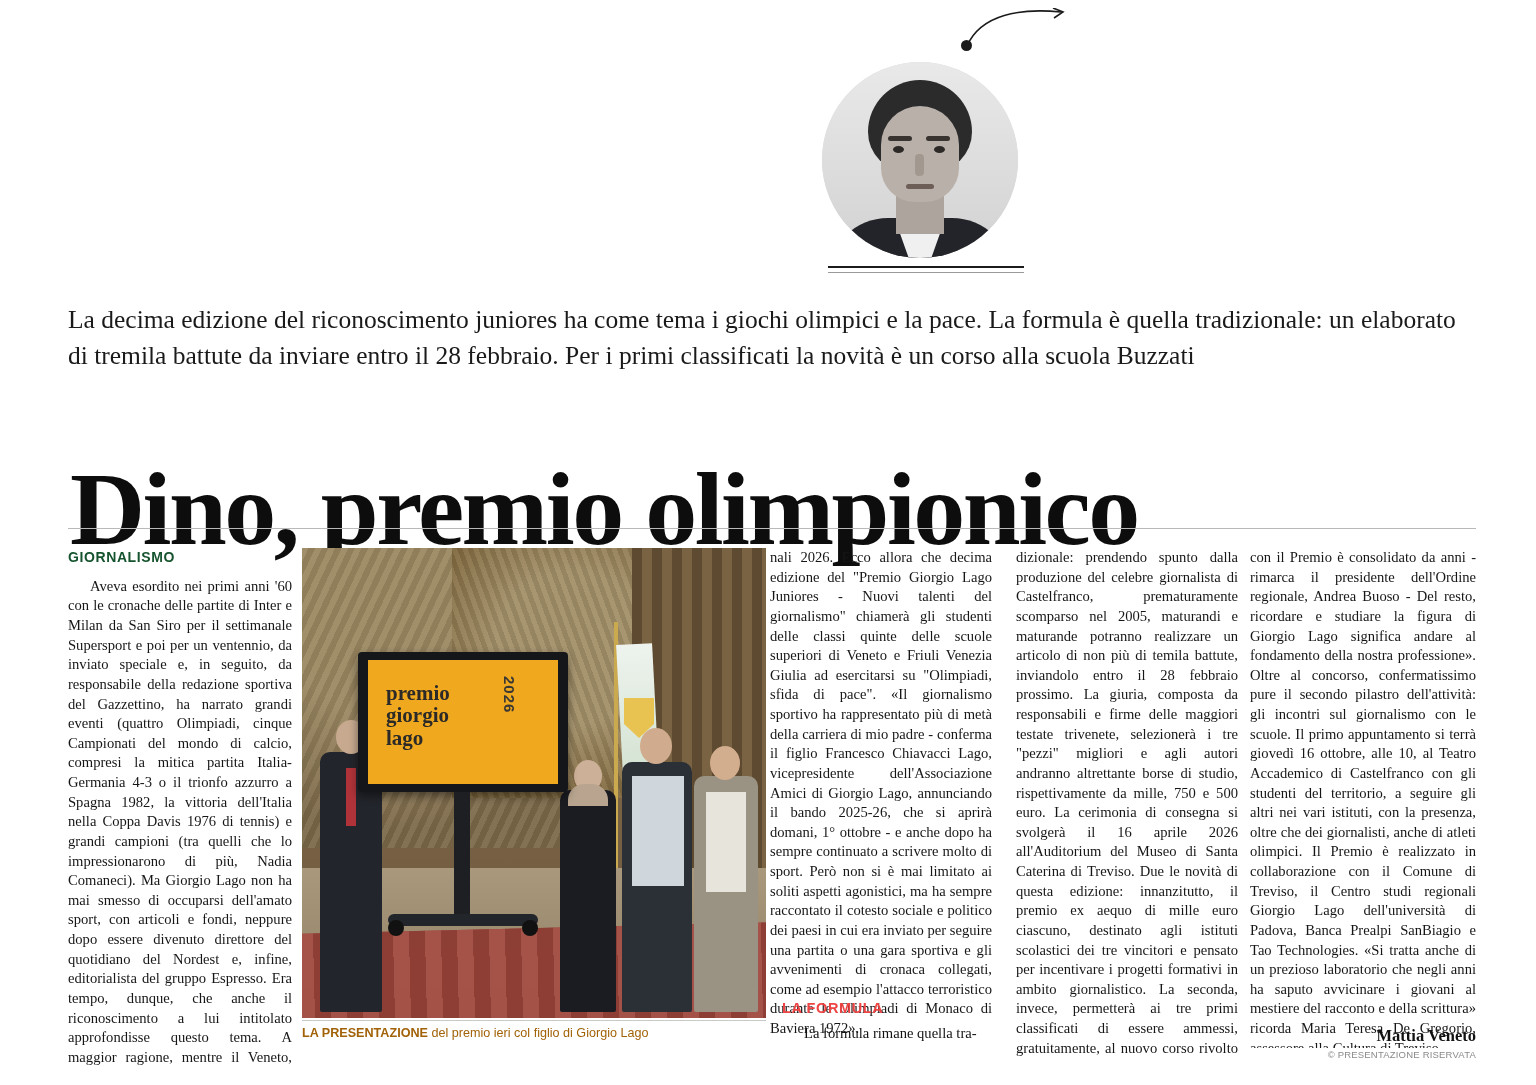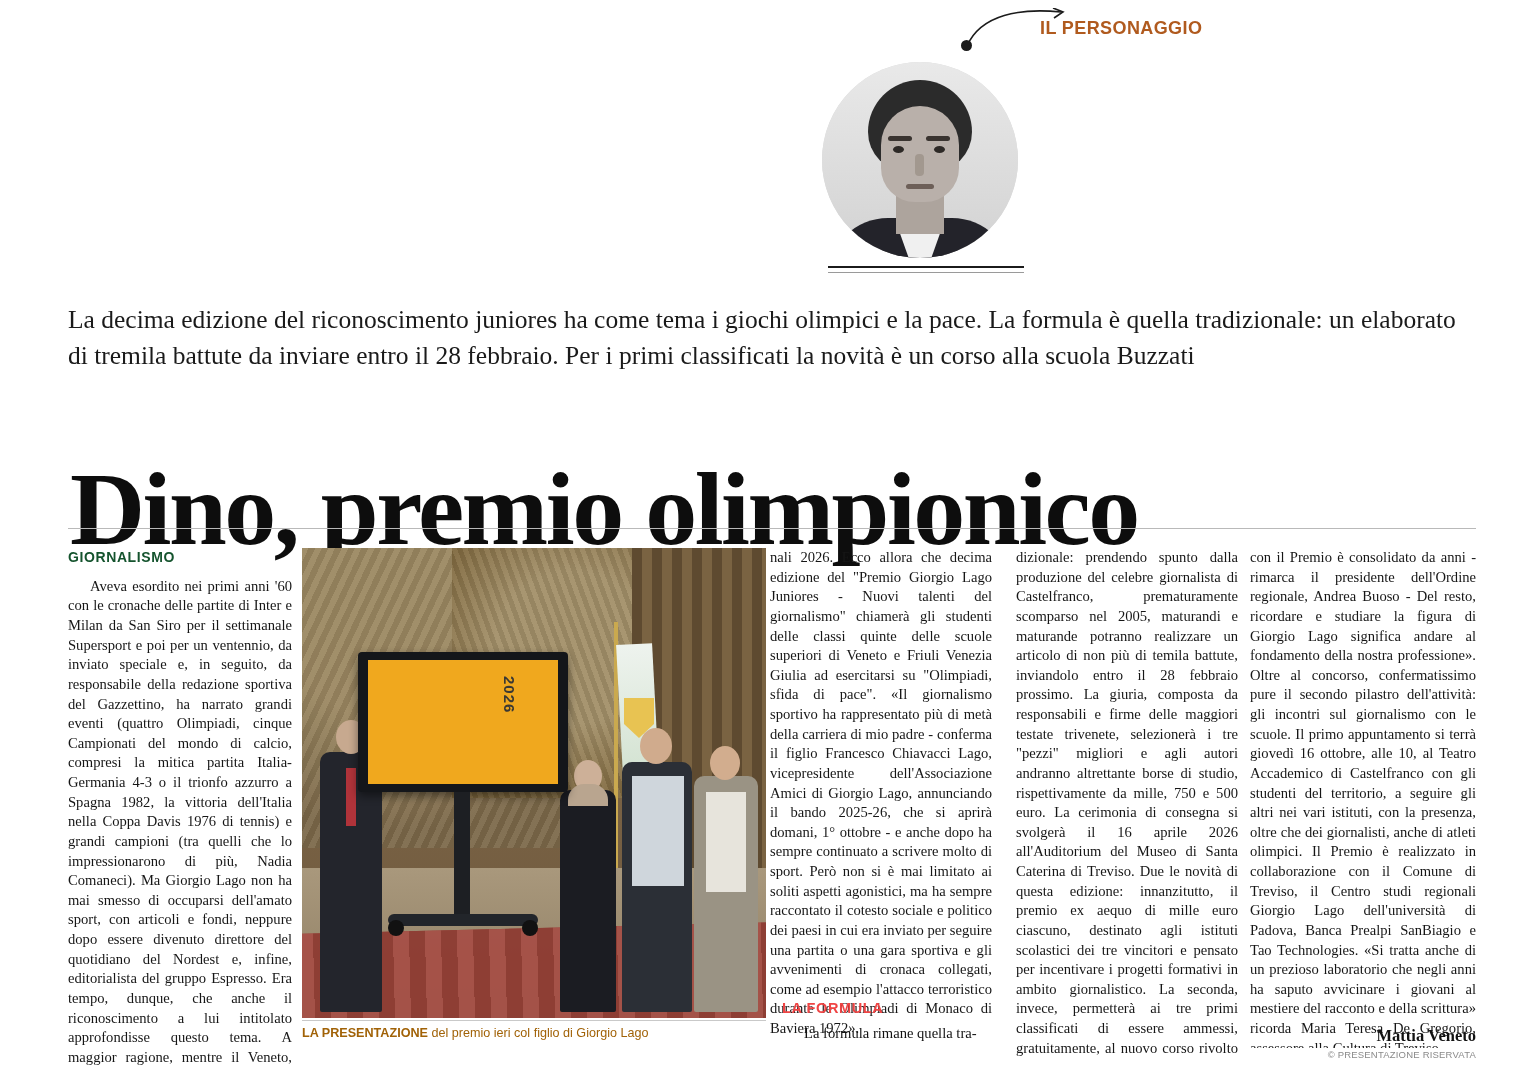--- a/index.html
+++ b/index.html
@@ -388,21 +388,20 @@
   <div class="brow-r"></div>
   <div class="eye-l"></div>
   <div class="eye-r"></div>
   <div class="nose"></div>
   <div class="mouth"></div>
 </div>
 <div id="rule-1"></div>
 <div id="rule-2"></div>
 
 <div id="kicker-block">
-  <div id="kicker-label">IL PERSONAGGIO</div>
 </div>
 
 <div id="standfirst">La decima edizione del riconoscimento juniores ha come tema i giochi olimpici e la pace. La formula è quella tradizionale: un elaborato di tremila battute da inviare entro il 28 febbraio. Per i primi classificati la novità è un corso alla scuola Buzzati</div>
 
 <h1 id="headline">Dino, premio olimpionico</h1>
 <div id="headrule"></div>
 
 <div id="col1" class="col">
   <div class="section-label">GIORNALISMO</div>
   <p class="indent">Aveva esordito nei primi anni '60 con le cronache delle partite di Inter e Milan da San Siro per il settimanale Supersport e poi per un ventennio, da inviato speciale e, in seguito, da responsabile della redazione sportiva del Gazzettino, ha narrato grandi eventi (quattro Olimpiadi, cinque Campionati del mondo di calcio, compresi la mitica partita Italia-Germania 4-3 o il trionfo azzurro a Spagna 1982, la vittoria dell'Italia nella Coppa Davis 1976 di tennis) e grandi campioni (tra quelli che lo impressionarono di più, Nadia Comaneci). Ma Giorgio Lago non ha mai smesso di occuparsi dell'amato sport, con articoli e fondi, neppure dopo essere divenuto direttore del quotidiano del Nordest e, infine, editorialista del gruppo Espresso. Era tempo, dunque, che anche il riconoscimento a lui intitolato approfondisse questo tema. A maggior ragione, mentre il Veneto, con Cortina, ospiterà parte delle gare dei Giochi inver-</p>
@@ -436,20 +435,25 @@
       <div class="p-head" style="left:338px; bottom:248px; width:32px; height:36px; background:#d0ab8d;"></div>
     </div>
     <div class="person">
       <div class="p-body" style="left:392px; bottom:0; width:64px; height:236px; background:#9a9384;"></div>
       <div style="position:absolute; left:404px; bottom:120px; width:40px; height:100px; background:#e7e4dc;"></div>
       <div class="p-head" style="left:408px; bottom:232px; width:30px; height:34px; background:#d2ad8e;"></div>
     </div>
 
     <div class="mon-frame"></div>
     <div class="mon-screen"></div>
+    <div class="mon-logo">
+      <div>premio</div>
+      <div>giorgio</div>
+      <div>lago</div>
+    </div>
     <div class="mon-year">2026</div>
     <div class="mon-neck"></div>
     <div class="mon-base"></div>
     <div class="wheel" style="left:86px; top:372px;"></div>
     <div class="wheel" style="left:220px; top:372px;"></div>
   </div>
 </div>
 <div id="caption-rule"></div>
 <div id="caption">
   <b>LA PRESENTAZIONE</b><span> del premio ieri col figlio di Giorgio Lago</span>

